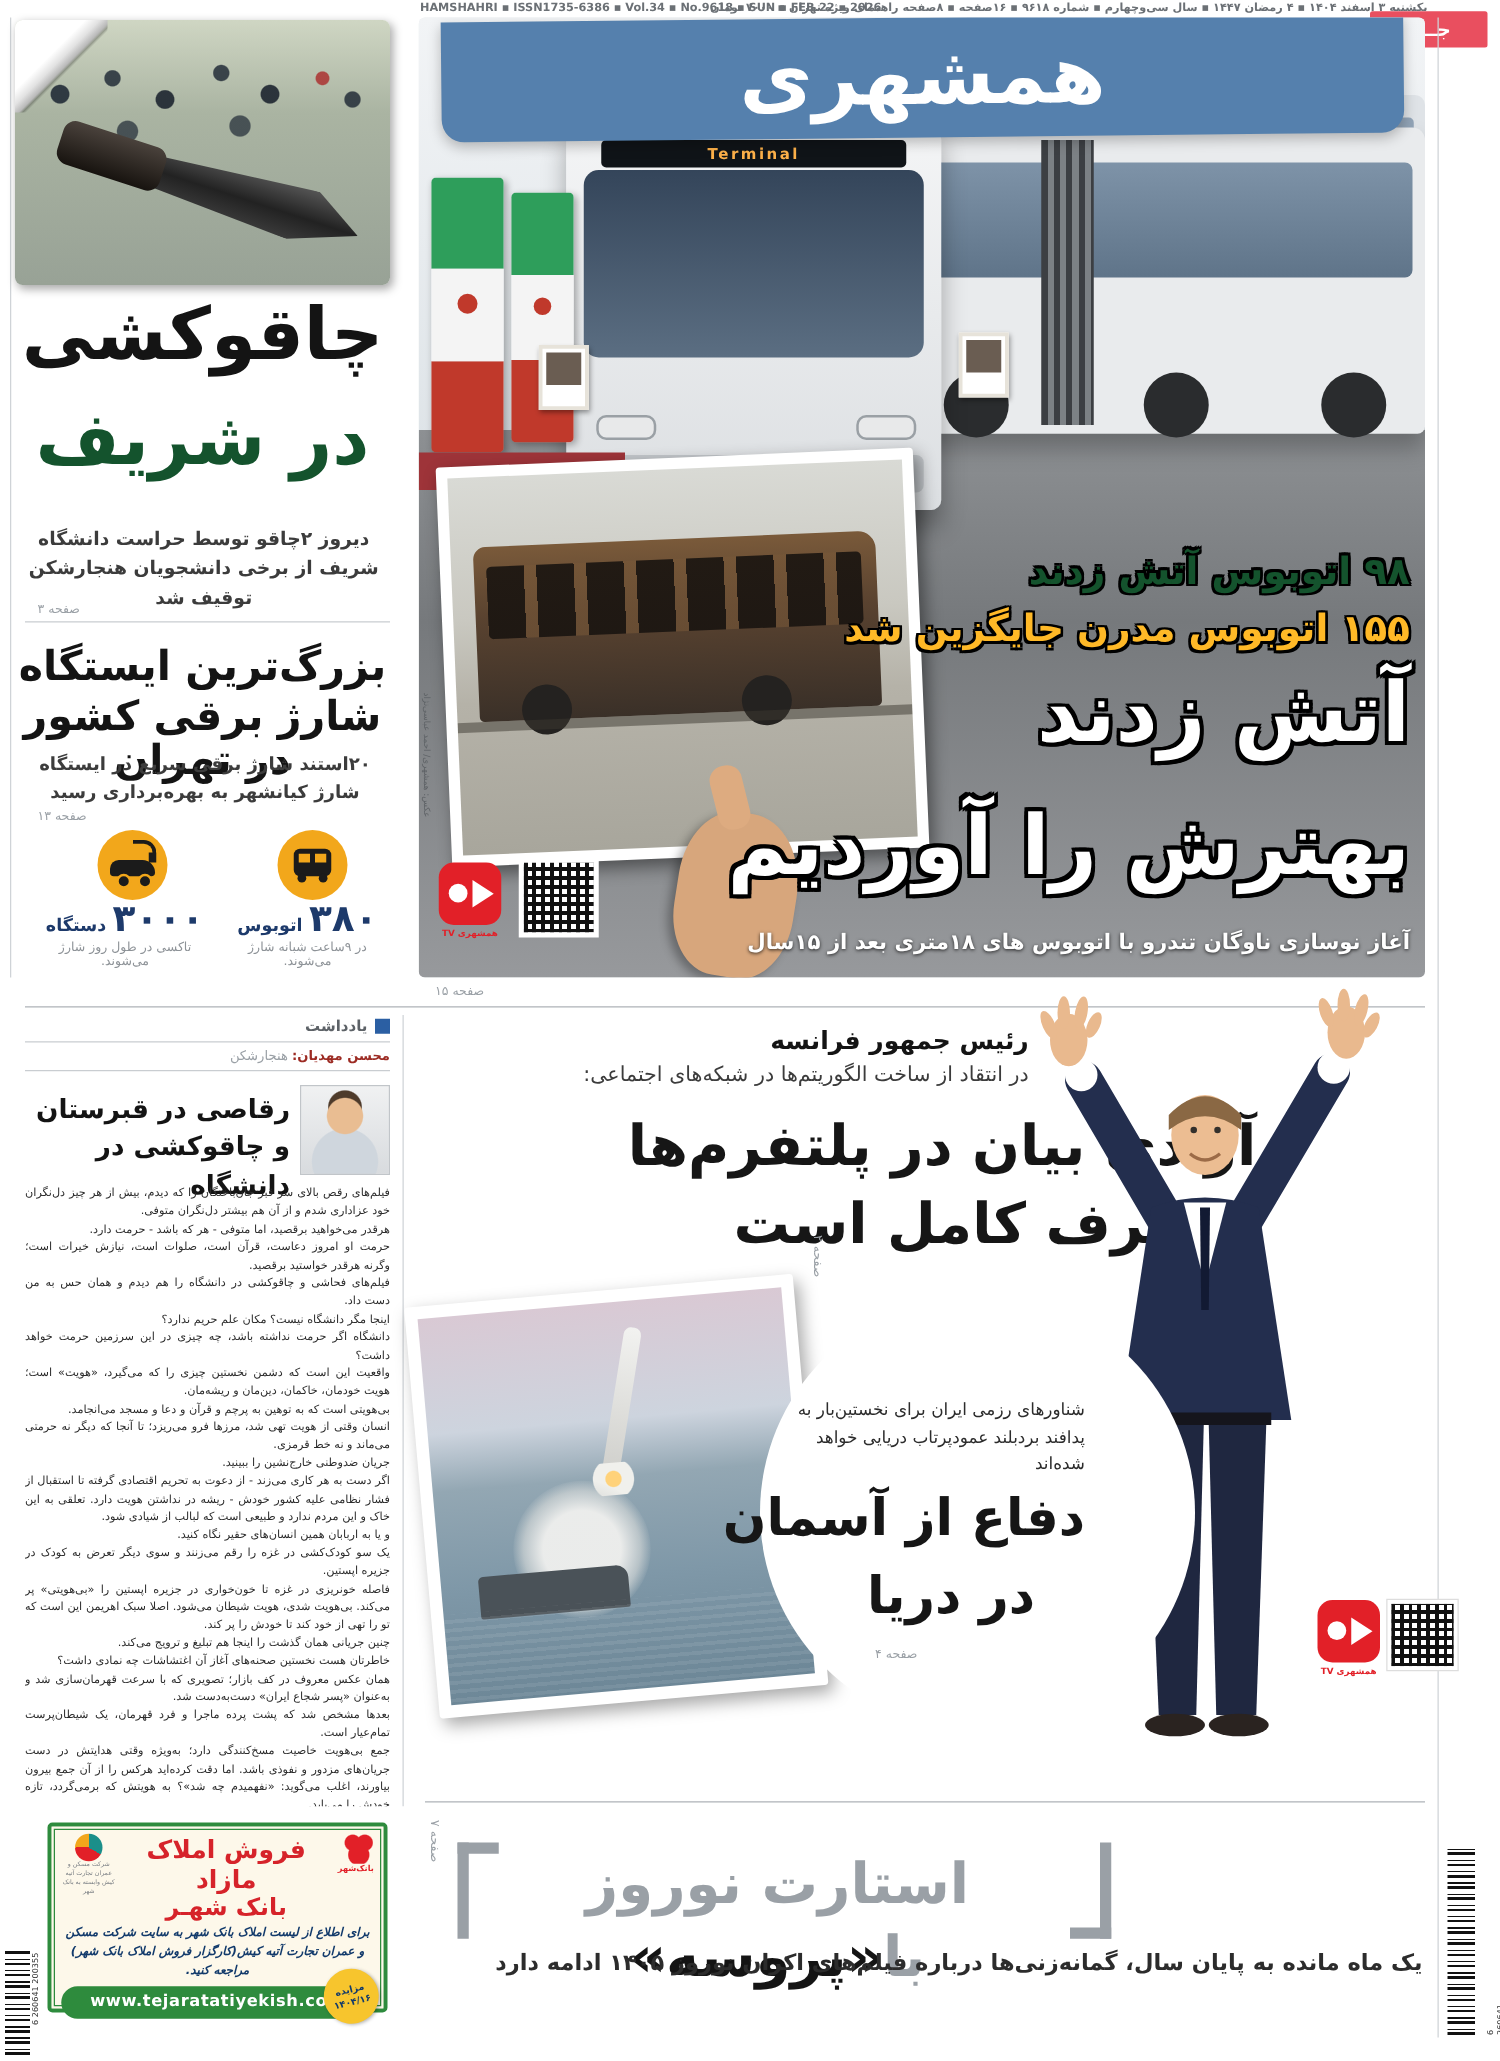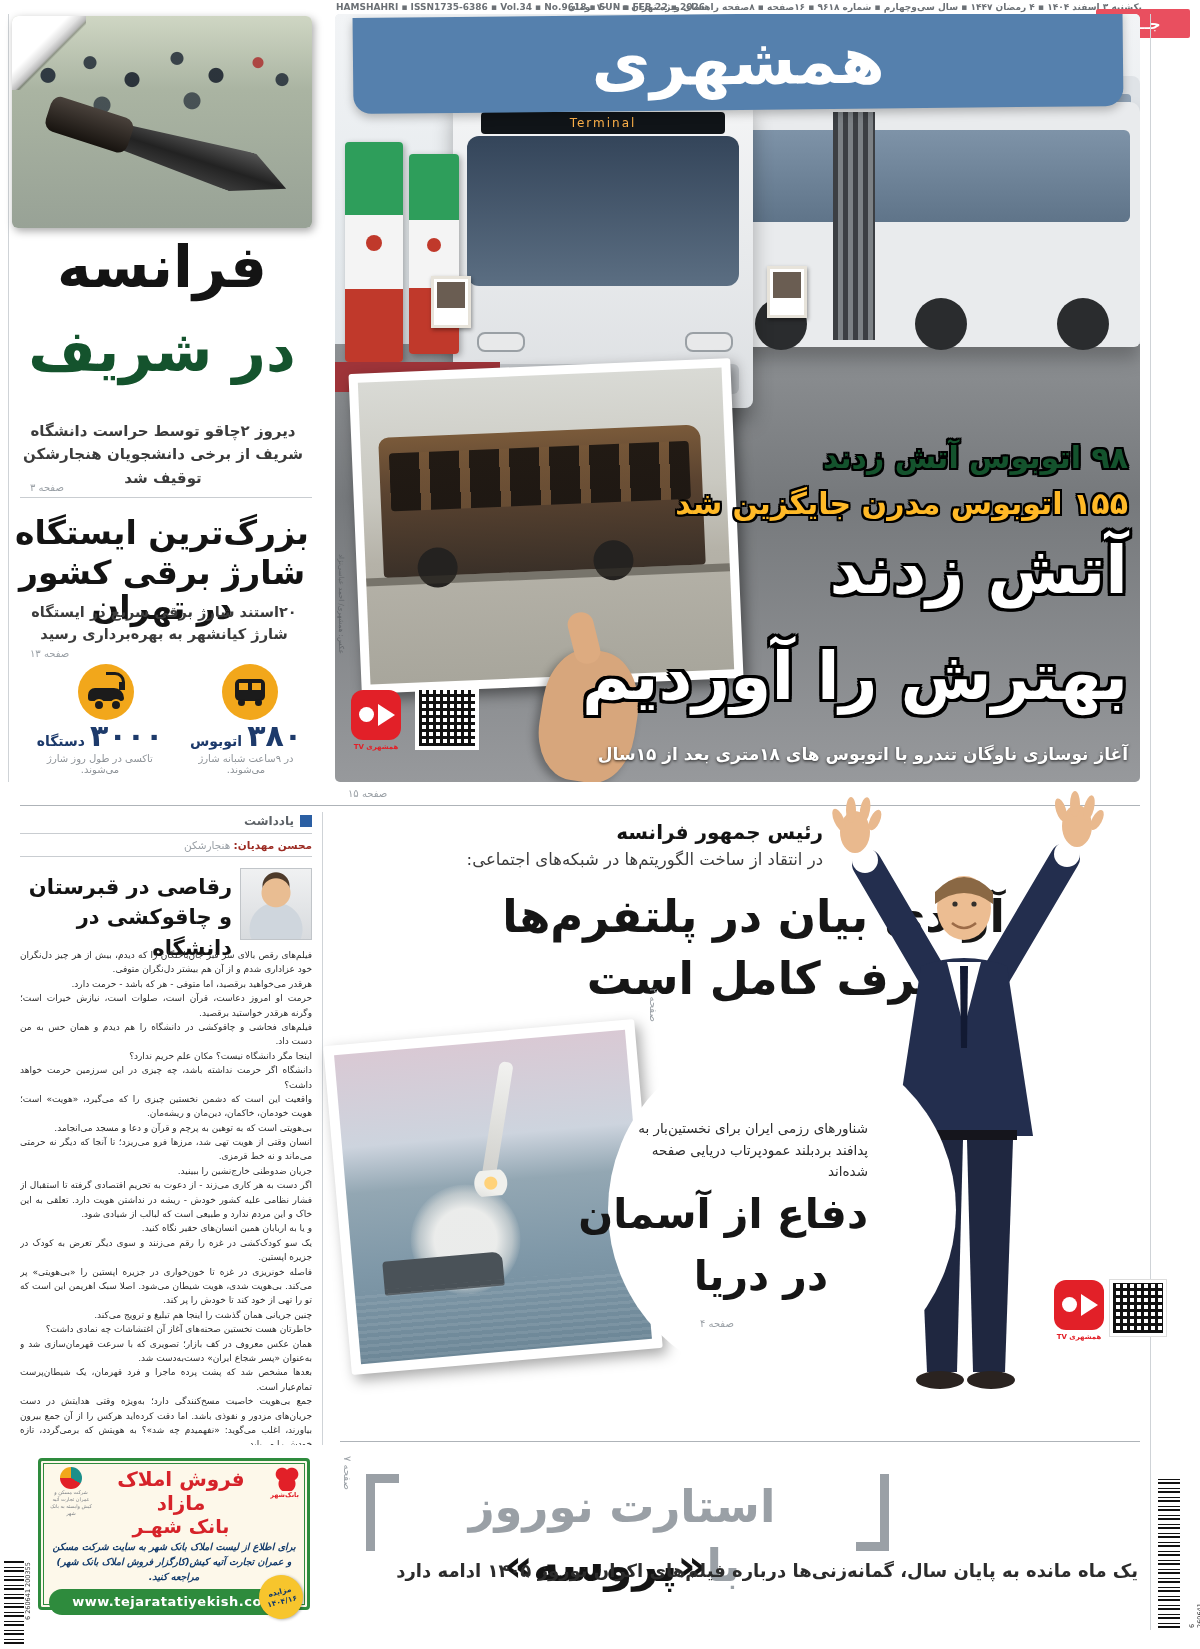--- a/index.html
+++ b/index.html
@@ -56,21 +56,21 @@
       <div class="abs" style="left:70px;top:20px;width:180px;height:44px;
            background:linear-gradient(#555 0%,#222 55%,#3a3a3a 100%);
            clip-path:polygon(0 30%,78% 0,100% 55%,70% 100%,0 85%);"></div>
       <div class="abs" style="left:0;top:26px;width:86px;height:36px;border-radius:10px;
            background:linear-gradient(#4a423c,#17130f);"></div>
     </div>
     <div class="abs" style="left:0;top:0;width:74px;height:74px;
          background:linear-gradient(135deg,#ffffff 38%,#e2e2e2 46%,#b9b9b9 52%,rgba(0,0,0,.25) 54%,transparent 56%);"></div>
   </div>
 
-  <div class="abs rtl" style="left:10px;top:238px;width:304px;text-align:center;font-size:58px;font-weight:800;color:#141414;line-height:1.0;">فرانسه</div>
+  <div class="abs rtl" style="left:10px;top:238px;width:304px;text-align:center;font-size:58px;font-weight:800;color:#141414;line-height:1.0;">چاقوکشی</div>
   <div class="abs rtl" style="left:10px;top:322px;width:304px;text-align:center;font-size:58px;font-weight:800;color:#14532d;line-height:1.0;">در شریف</div>
   <div class="abs rtl" style="left:18px;top:420px;width:290px;text-align:center;font-size:15px;font-weight:700;color:#3c3c3c;line-height:1.55;">دیروز ۲چاقو توسط حراست دانشگاه شریف از برخی دانشجویان هنجارشکن توقیف شد</div>
   <div class="pageref" style="left:30px;top:482px;">صفحه ۳</div>
   <div class="hairline" style="left:20px;top:497px;width:292px;"></div>
 
   <div class="abs rtl" style="left:10px;top:516px;width:304px;text-align:center;font-size:33px;font-weight:800;color:#141414;line-height:1.05;">بزرگ‌ترین ایستگاه</div>
   <div class="abs rtl" style="left:10px;top:556px;width:304px;text-align:center;font-size:33px;font-weight:800;color:#141414;line-height:1.05;">شارژ برقی کشور در تهران</div>
   <div class="abs rtl" style="left:30px;top:602px;width:268px;text-align:center;font-size:14.5px;font-weight:700;color:#3c3c3c;line-height:1.5;">۲۰استند شارژ برقی سریع در ایستگاه شارژ کیانشهر به بهره‌برداری رسید</div>
   <div class="pageref" style="left:30px;top:648px;">صفحه ۱۳</div>
 
@@ -116,21 +116,21 @@
       <div class="abs" style="left:10px;top:28px;width:455px;height:92px;background:linear-gradient(#7e93a8,#5f7489);border-radius:6px;"></div>
       <div class="abs" style="left:168px;top:10px;width:42px;height:228px;background:repeating-linear-gradient(90deg,#3c3f43 0 5px,#7c8185 5px 10px);"></div>
       <div class="abs" style="left:90px;top:196px;width:52px;height:52px;border-radius:50%;background:#2a2c2e;"></div>
       <div class="abs" style="left:250px;top:196px;width:52px;height:52px;border-radius:50%;background:#2a2c2e;"></div>
       <div class="abs" style="left:392px;top:196px;width:52px;height:52px;border-radius:50%;background:#2a2c2e;"></div>
     </div>
 
     <div class="abs" style="left:118px;top:82px;width:300px;height:312px;background:linear-gradient(#f4f5f6,#dcdfe2);border-radius:16px 16px 8px 8px;box-shadow:0 14px 20px rgba(0,0,0,.3);">
       <div class="abs" style="left:14px;top:40px;width:272px;height:150px;background:linear-gradient(#34455a,#5b6e82);border-radius:12px;"></div>
       <div class="abs ltr" style="left:28px;top:16px;width:244px;height:22px;background:#101418;border-radius:4px;display:flex;align-items:center;justify-content:center;">
-        <span style="color:#ffb24a;font-size:12px;font-weight:400;letter-spacing:2px;">Terminal</span>
+        <span style="color:#ffb24a;font-size:12px;font-weight:700;letter-spacing:2px;">Terminal</span>
       </div>
       <div class="abs" style="left:24px;top:236px;width:44px;height:16px;background:#e8e9ea;border:2px solid #9aa0a5;border-radius:8px;"></div>
       <div class="abs" style="left:232px;top:236px;width:44px;height:16px;background:#e8e9ea;border:2px solid #9aa0a5;border-radius:8px;"></div>
       <div class="abs" style="left:14px;top:268px;width:272px;height:30px;background:#c3c7cb;border-radius:6px;"></div>
     </div>
 
     <div class="abs flag" style="left:10px;top:128px;width:58px;height:220px;border-radius:4px;overflow:hidden;box-shadow:2px 2px 6px rgba(0,0,0,.3);">
       <div style="height:33%;background:#2e9e5b;"></div>
       <div style="height:34%;background:#f4f4f4;position:relative;">
         <div class="abs" style="left:21px;top:20px;width:16px;height:16px;border-radius:50%;background:#c0392b;"></div>
@@ -296,21 +296,21 @@
          background:linear-gradient(#d9c9d4 0%,#cdd4de 30%,#93a7b3 45%,#7f98a8 70%,#6d8797 100%);">
       <div class="abs" style="left:150px;top:20px;width:14px;height:120px;background:linear-gradient(#f2f2f0,#cfcfcb);transform:rotate(14deg);border-radius:6px;"></div>
       <div class="abs" style="left:128px;top:128px;width:34px;height:26px;background:radial-gradient(circle,#ffd27a 0 6px,#f0f0ec 7px 16px,transparent 17px);"></div>
       <div class="abs" style="left:60px;top:140px;width:110px;height:110px;border-radius:50%;background:radial-gradient(circle,rgba(240,240,238,.95) 0 40%,rgba(220,222,220,.6) 60%,transparent 72%);"></div>
       <div class="abs" style="left:30px;top:210px;width:120px;height:34px;background:#4a5258;border-radius:4px 10px 2px 2px;"></div>
       <div class="abs" style="left:0;top:238px;width:300px;height:70px;background:repeating-linear-gradient(0deg,rgba(255,255,255,.08) 0 3px,transparent 3px 7px);"></div>
     </div>
   </div>
 
   <div class="abs" style="left:608px;top:1036px;width:348px;height:348px;border-radius:50%;background:#ffffff;"></div>
-  <div class="abs rtl" style="right:332px;top:1118px;width:240px;font-size:13.5px;color:#2c2c2c;line-height:1.6;text-align:right;">شناورهای رزمی ایران برای نخستین‌بار به پدافند بردبلند عمودپرتاب دریایی صفحه شده‌اند</div>
+  <div class="abs rtl" style="right:332px;top:1118px;width:240px;font-size:13.5px;color:#2c2c2c;line-height:1.6;text-align:right;">شناورهای رزمی ایران برای نخستین‌بار به پدافند بردبلند عمودپرتاب دریایی خواهد شده‌اند</div>
   <div class="abs rtl headline-black" style="right:332px;top:1190px;font-size:41px;font-weight:800;">دفاع از آسمان</div>
   <div class="abs rtl headline-black" style="right:372px;top:1252px;font-size:41px;font-weight:800;">در دریا</div>
   <div class="pageref" style="left:700px;top:1318px;">صفحه ۴</div>
 
   <div class="abs" style="left:1054px;top:1280px;width:50px;height:50px;background:#e22028;border-radius:12px;">
     <div class="abs" style="left:8px;top:17px;width:15px;height:15px;border-radius:50%;background:#fff;"></div>
     <div class="abs" style="left:27px;top:14px;width:0;height:0;border-top:11px solid transparent;border-bottom:11px solid transparent;border-left:17px solid #fff;"></div>
   </div>
   <div class="abs rtl" style="left:1046px;top:1333px;width:66px;text-align:center;font-size:7px;color:#e22028;font-weight:700;">همشهری TV</div>
   <div class="abs qr" style="left:1110px;top:1280px;width:50px;height:50px;border:3px solid #fff;outline:1px solid #ddd;"></div>

